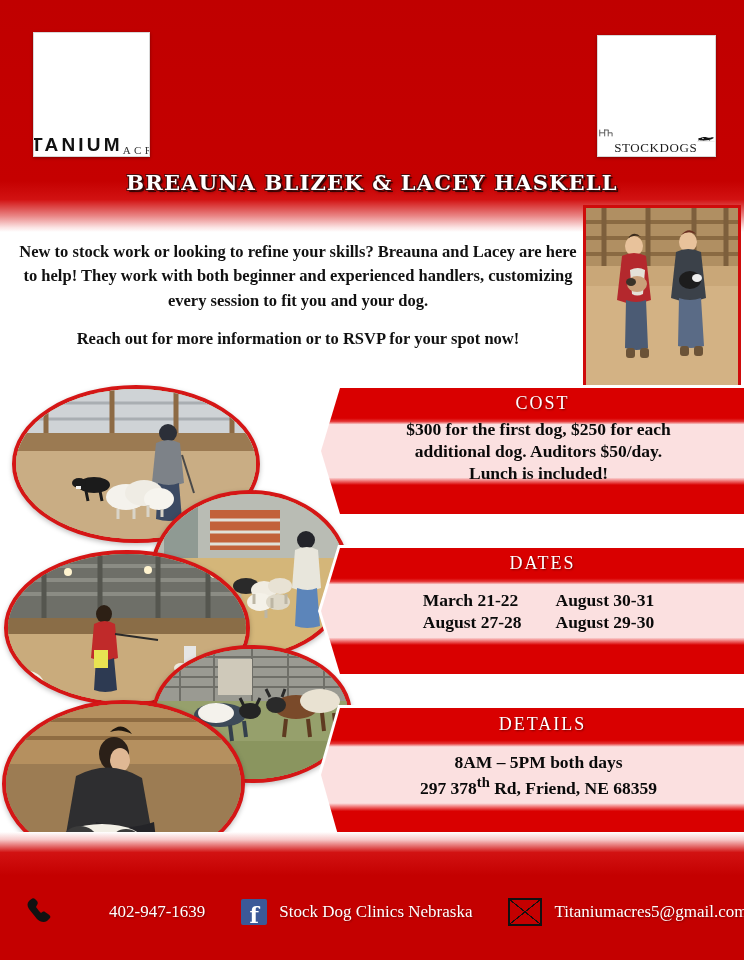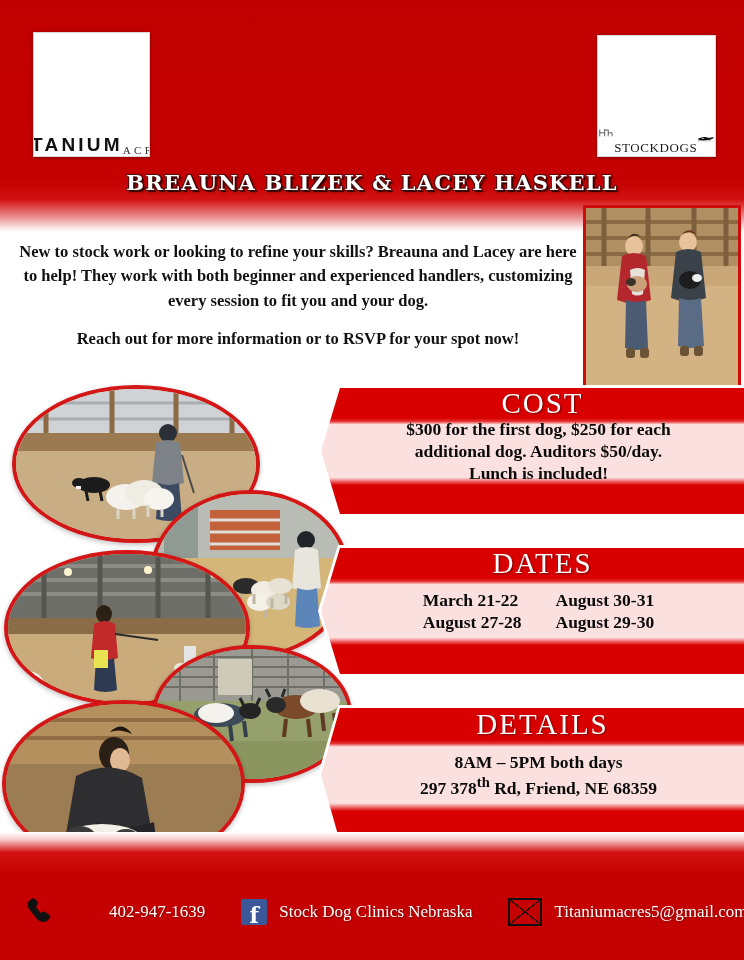--- a/index.html
+++ b/index.html
@@ -99,21 +99,21 @@
       linear-gradient(to bottom,
         #d90000 0%, #d90000 24%,
         #e53535 26.5%,
         #fbe0e0 29%, #fbe0e0 71%,
         #ef6b6b 74%,
         #d90000 77%, #d90000 100%);
   }
   .banner-head{
     position:absolute;left:0;right:0;top:0;height:24%;
     display:flex;align-items:center;justify-content:center;
-    color:#ffffff;font-family:"Liberation Serif",serif;font-size:29px;letter-spacing:2px;
+    color:#ffffff;font-family:"Liberation Serif",serif;font-size:18px;letter-spacing:2px;
     text-shadow:1px 1px 2px rgba(0,0,0,.45);
     padding-left:20px;box-sizing:border-box;
   }
   .banner-body{
     position:absolute;left:0;right:0;top:29%;height:42%;
     display:flex;flex-direction:column;align-items:center;justify-content:center;
     color:#0a0a0a;font-family:"Liberation Serif",serif;font-weight:700;font-size:17.5px;line-height:1.26;
     padding-left:26px;padding-right:14px;box-sizing:border-box;text-align:center;
   }
   .banner-body .row{white-space:nowrap;}

